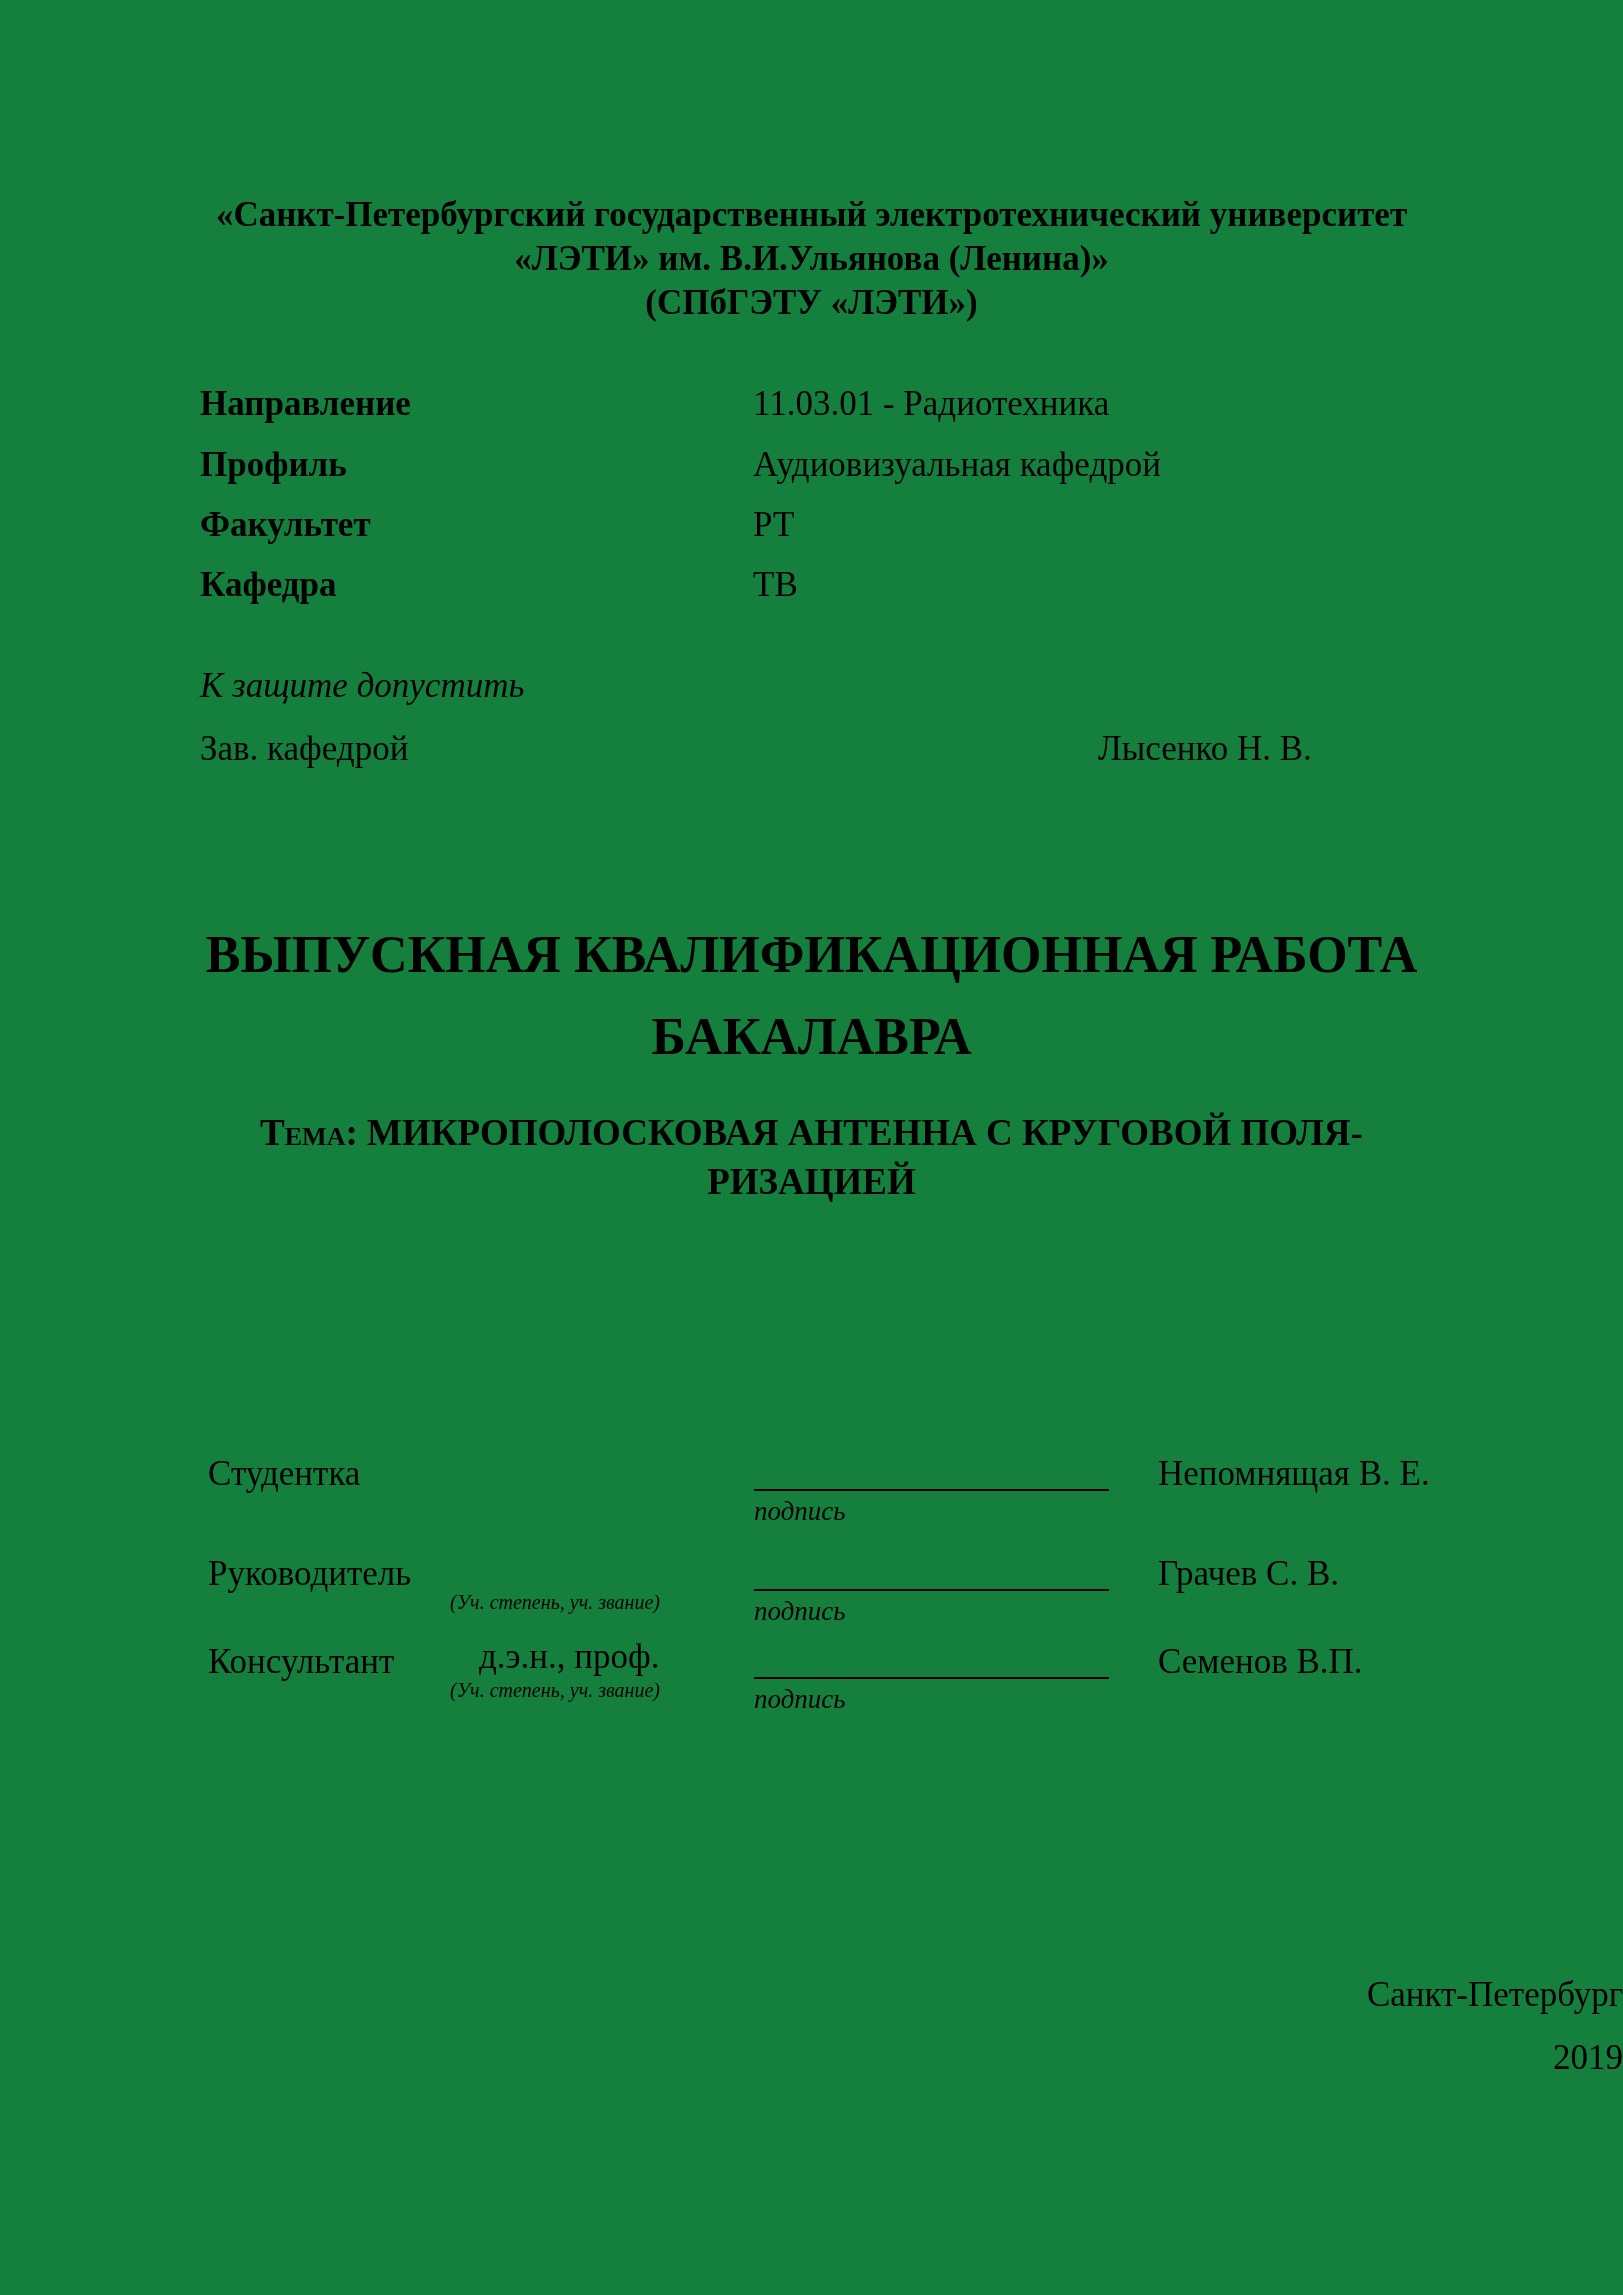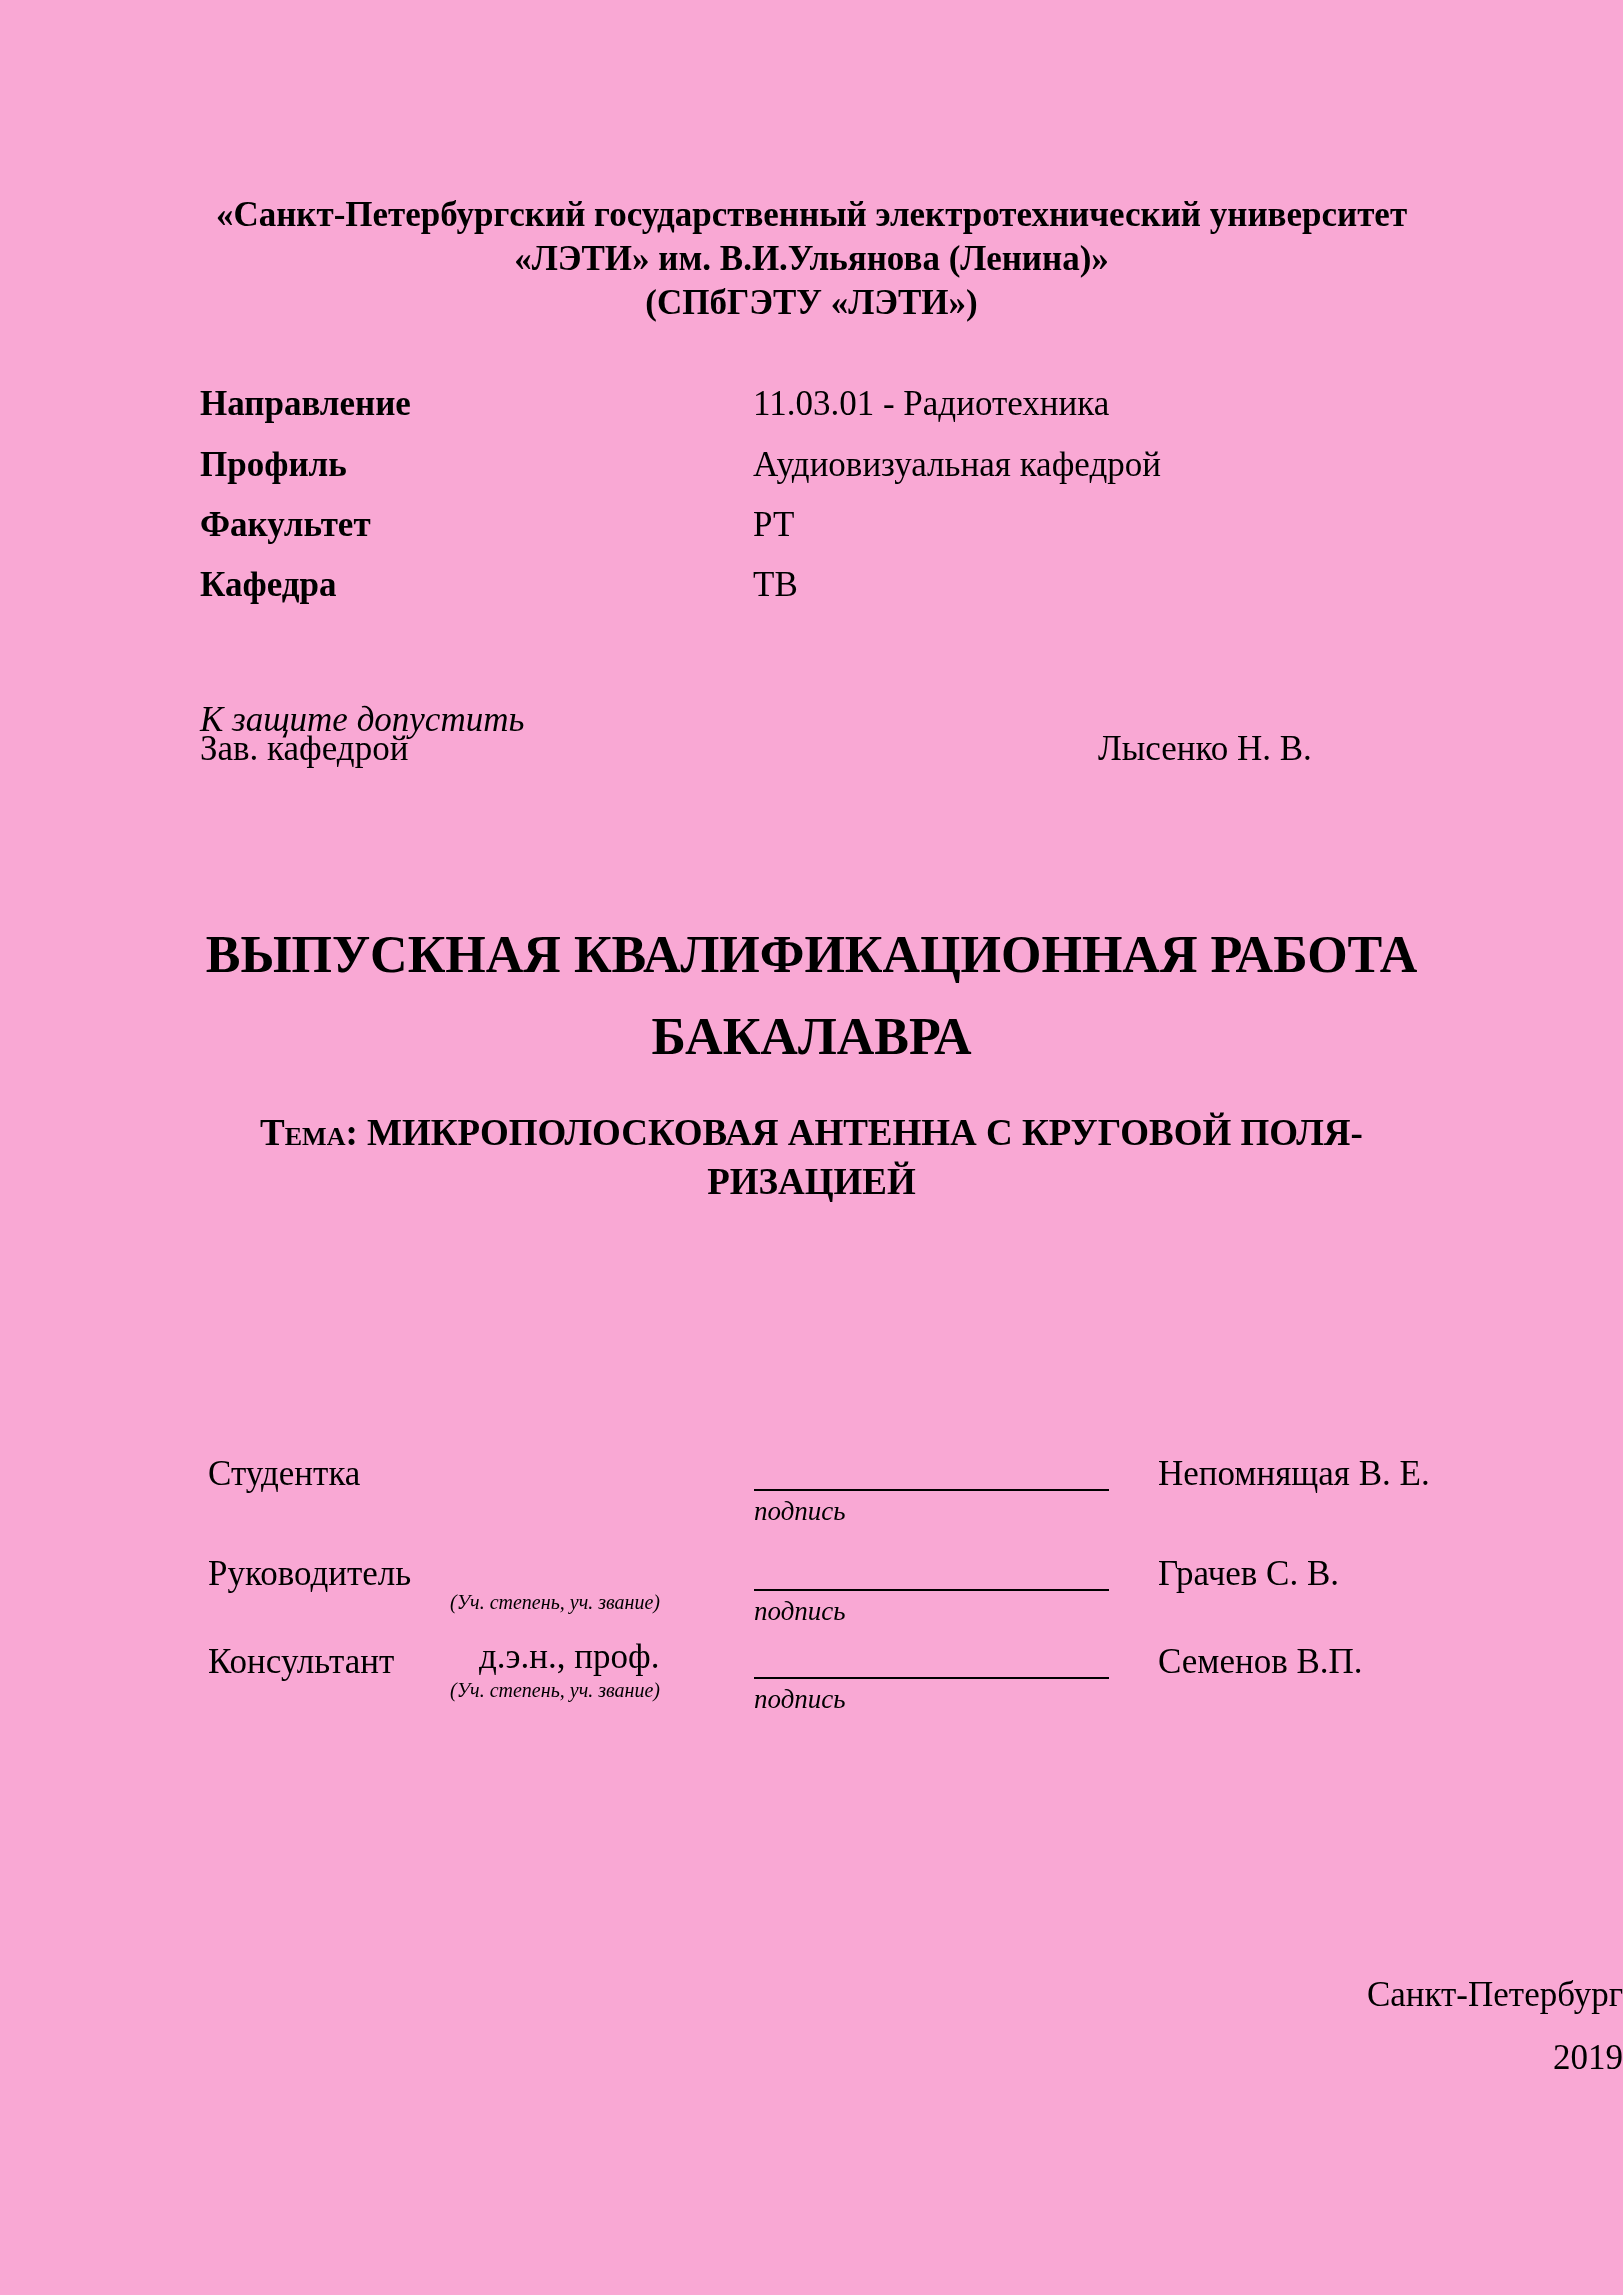--- a/index.html
+++ b/index.html
@@ -1,41 +1,41 @@
 <!DOCTYPE html>
 <html lang="ru" style="font-size:12.6px"><head>
 <meta charset="utf-8">
 <style>
   html, body { margin: 0; padding: 0; background: #ffffff; }
   .page {
     position: relative;
     width: 1623px;
     height: 2295px;
-    background: #f9a8d4;
+    background: #15803d;
     color: #000000;
     font-family: "Liberation Serif", "DejaVu Serif", serif;
     font-size: 35px;
     overflow: hidden;
   }
   .abs { position: absolute; }
   .center-line { left: 0; width: 100%; text-align: right; }
 
   .uni {
     position: absolute;
     top: 193px; left: 0; width: 100%;
     text-align: center;
     font-weight: 700;
     font-size: 35px;
     line-height: 44px;
   }
 
   .field-row { position: absolute; left: 200px; font-size: 35px; line-height: 41px; }
   .f-label { font-weight: 700; display: inline-block; width: 553px; }
 
-  .admission-phrase { top: 700px; left: 200px; font-style: italic; }
+  .admission-phrase { top: 666px; left: 200px; font-style: italic; }
   .admission-role  { top: 729px; left: 200px; }
   .admission-name  { top: 729px; left: 1098px; }
 
   .title {
     position: absolute;
     top: 914px; left: 0; width: 100%;
     text-align: center;
     font-weight: 700;
     font-size: 52px;
     line-height: 82px;

